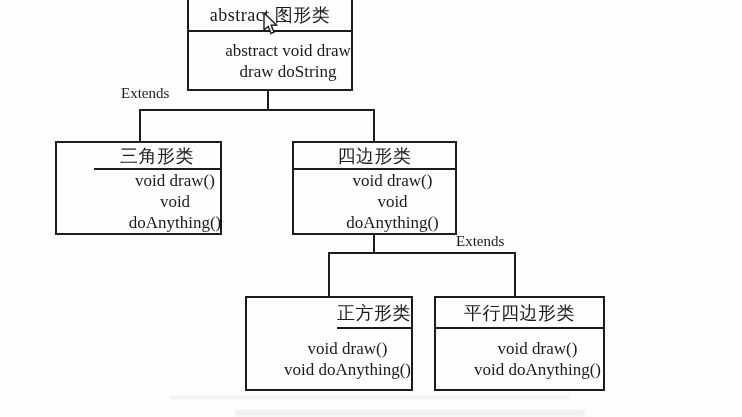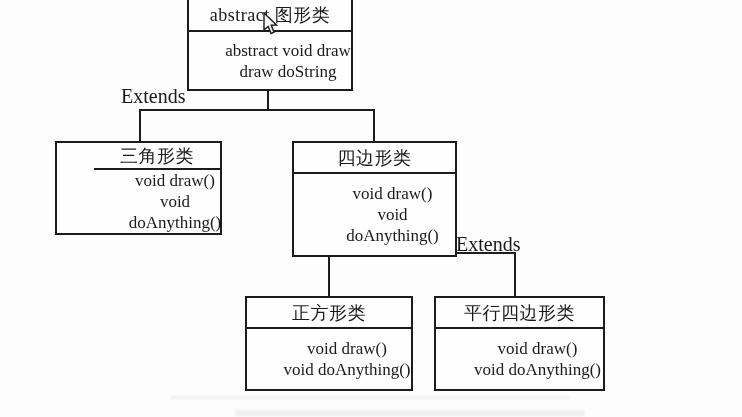--- a/index.html
+++ b/index.html
@@ -36,36 +36,36 @@
     align-items: center;
     justify-content: center;
     font-size: 17px;
     line-height: 21px;
     text-align: center;
     margin-left: 36px;
   }
   .connector { position: absolute; background: #1c1c1c; }
   .extends-label {
     position: absolute;
-    font-size: 20px;
+    font-size: 15px;
     white-space: nowrap;
   }
   .cursor { position: absolute; width: 16px; height: 24px; }
   .caption-smudge {
     position: absolute;
     background: rgba(60,60,60,0.07);
     filter: blur(1.2px);
     border-radius: 2px;
   }
   
   #box-shape    { left: 187px; top: -11px; width: 166px; height: 102px; }
   #box-shape .class-title { height: 41px; padding-top: 9px; }
   #box-triangle { left: 55px;  top: 141px; width: 167px; height: 94px; padding-left: 37px; }
-  #box-quad     { left: 292px; top: 141px; width: 165px; height: 116px; }
-  #box-square   { left: 245px; top: 296px; width: 168px; height: 95px; }
+  #box-quad     { left: 292px; top: 141px; width: 165px; height: 94px; }
+  #box-square   { left: 245px; top: 296px; width: 168px; height: 95px; align-items: flex-end; }
   #box-para     { left: 434px; top: 296px; width: 171px; height: 95px; }
   #box-triangle .class-title, #box-quad .class-title,
   #box-square .class-title, #box-para .class-title { height: 31px; }
 
   #stem1  { left: 267px; top: 91px;  width: 2px;   height: 20px; }
   #rail1  { left: 139px; top: 109px; width: 236px; height: 2px;  }
   #drop1a { left: 139px; top: 109px; width: 2px;   height: 32px; }
   #drop1b { left: 373px; top: 109px; width: 2px;   height: 32px; }
   #stem2  { left: 373px; top: 235px; width: 2px;   height: 19px; }
   #rail2  { left: 328px; top: 252px; width: 188px; height: 2px;  }

